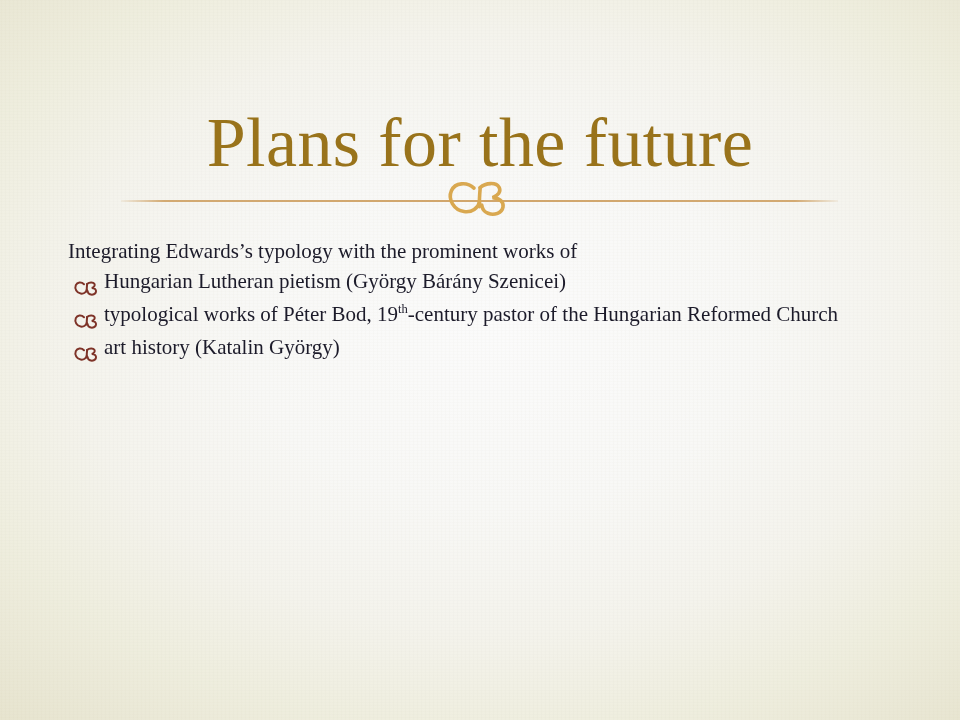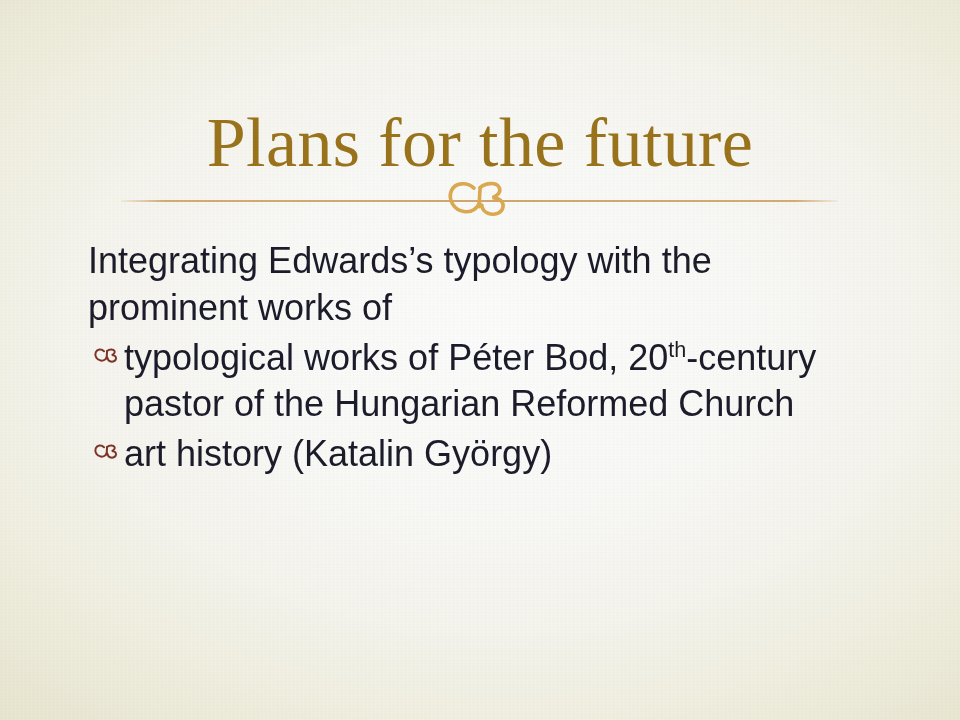--- a/index.html
+++ b/index.html
@@ -95,26 +95,26 @@
     line-height: 1;
     color: #d9a850;
     background: transparent;
     padding: 0 10px;
     letter-spacing: -6px;
   }
   #divider-ornament svg { display: block; }
 
   #body-block {
     position: absolute;
-    left: 88px;
+    left: 68px;
     top: 238px;
     width: 790px;
     color: #1c1b2a;
-    font-family: Liberation Sans, sans-serif;
-    font-size: 36px;
+    font-family: Liberation Serif, serif;
+    font-size: 21px;
     line-height: 1.30;
   }
 
   .para {
     margin: 0 0 2px 0;
     text-indent: 0;
   }
 
   .bullet-item {
     display: flex;
@@ -162,47 +162,61 @@
           <path d="M36.2 10.8 C35.6 17.5, 35.2 24, 35.4 29.5"></path>
         </g>
       </svg>
     </div>
   </div>
 
   <div id="body-block">
 
     <p class="para">Integrating Edwards’s typology with the prominent works of</p>
 
-
-
     <div class="bullet-item">
       <span class="bullet-glyph">
         <svg width="26" height="18" viewBox="0 0 26 18" aria-hidden="true">
           <g fill="none" stroke="#7e3328" stroke-width="2" stroke-linecap="round">
             <path d="M11 4.2 C8.4 1.6, 4.2 2, 2.8 5.2 C1.3 8.8, 3.8 13, 7.7 13.6 C10.8 14.1, 13.1 12.2, 13.7 9.8"></path>
             <path d="M14 4 C16.3 2, 20.2 1.8, 21.4 3.8 C22.4 5.5, 21 7.2, 18.8 8 C21.4 8.1, 23.4 9.6, 23 11.8 C22.6 14.1, 19.6 15.3, 17 14.3 C15.5 13.7, 14.7 12.4, 14.6 11"></path>
             <path d="M14.1 4.1 C13.8 6.8, 13.7 9.4, 13.8 11.6"></path>
           </g>
         </svg>
       </span>
       <span class="bullet-text">
-        <span>typological works of Péter Bod, 20</span><sup>th</sup><span>-century pastor of the Hungarian Reformed Church</span>
-      </span>
-    </div>
+        <span>Hungarian Lutheran pietism (György Bárány Szenicei)</span><sup></sup><span></span>
+      </span>
+    </div>
+
 
     <div class="bullet-item">
       <span class="bullet-glyph">
         <svg width="26" height="18" viewBox="0 0 26 18" aria-hidden="true">
           <g fill="none" stroke="#7e3328" stroke-width="2" stroke-linecap="round">
             <path d="M11 4.2 C8.4 1.6, 4.2 2, 2.8 5.2 C1.3 8.8, 3.8 13, 7.7 13.6 C10.8 14.1, 13.1 12.2, 13.7 9.8"></path>
             <path d="M14 4 C16.3 2, 20.2 1.8, 21.4 3.8 C22.4 5.5, 21 7.2, 18.8 8 C21.4 8.1, 23.4 9.6, 23 11.8 C22.6 14.1, 19.6 15.3, 17 14.3 C15.5 13.7, 14.7 12.4, 14.6 11"></path>
             <path d="M14.1 4.1 C13.8 6.8, 13.7 9.4, 13.8 11.6"></path>
           </g>
         </svg>
       </span>
       <span class="bullet-text">
+        <span>typological works of Péter Bod, 19</span><sup>th</sup><span>-century pastor of the Hungarian Reformed Church</span>
+      </span>
+    </div>
+
+    <div class="bullet-item">
+      <span class="bullet-glyph">
+        <svg width="26" height="18" viewBox="0 0 26 18" aria-hidden="true">
+          <g fill="none" stroke="#7e3328" stroke-width="2" stroke-linecap="round">
+            <path d="M11 4.2 C8.4 1.6, 4.2 2, 2.8 5.2 C1.3 8.8, 3.8 13, 7.7 13.6 C10.8 14.1, 13.1 12.2, 13.7 9.8"></path>
+            <path d="M14 4 C16.3 2, 20.2 1.8, 21.4 3.8 C22.4 5.5, 21 7.2, 18.8 8 C21.4 8.1, 23.4 9.6, 23 11.8 C22.6 14.1, 19.6 15.3, 17 14.3 C15.5 13.7, 14.7 12.4, 14.6 11"></path>
+            <path d="M14.1 4.1 C13.8 6.8, 13.7 9.4, 13.8 11.6"></path>
+          </g>
+        </svg>
+      </span>
+      <span class="bullet-text">
         <span>art history (Katalin György)</span><sup></sup><span></span>
       </span>
     </div>
 
   </div>
 
 </div>
 
 </body></html>

